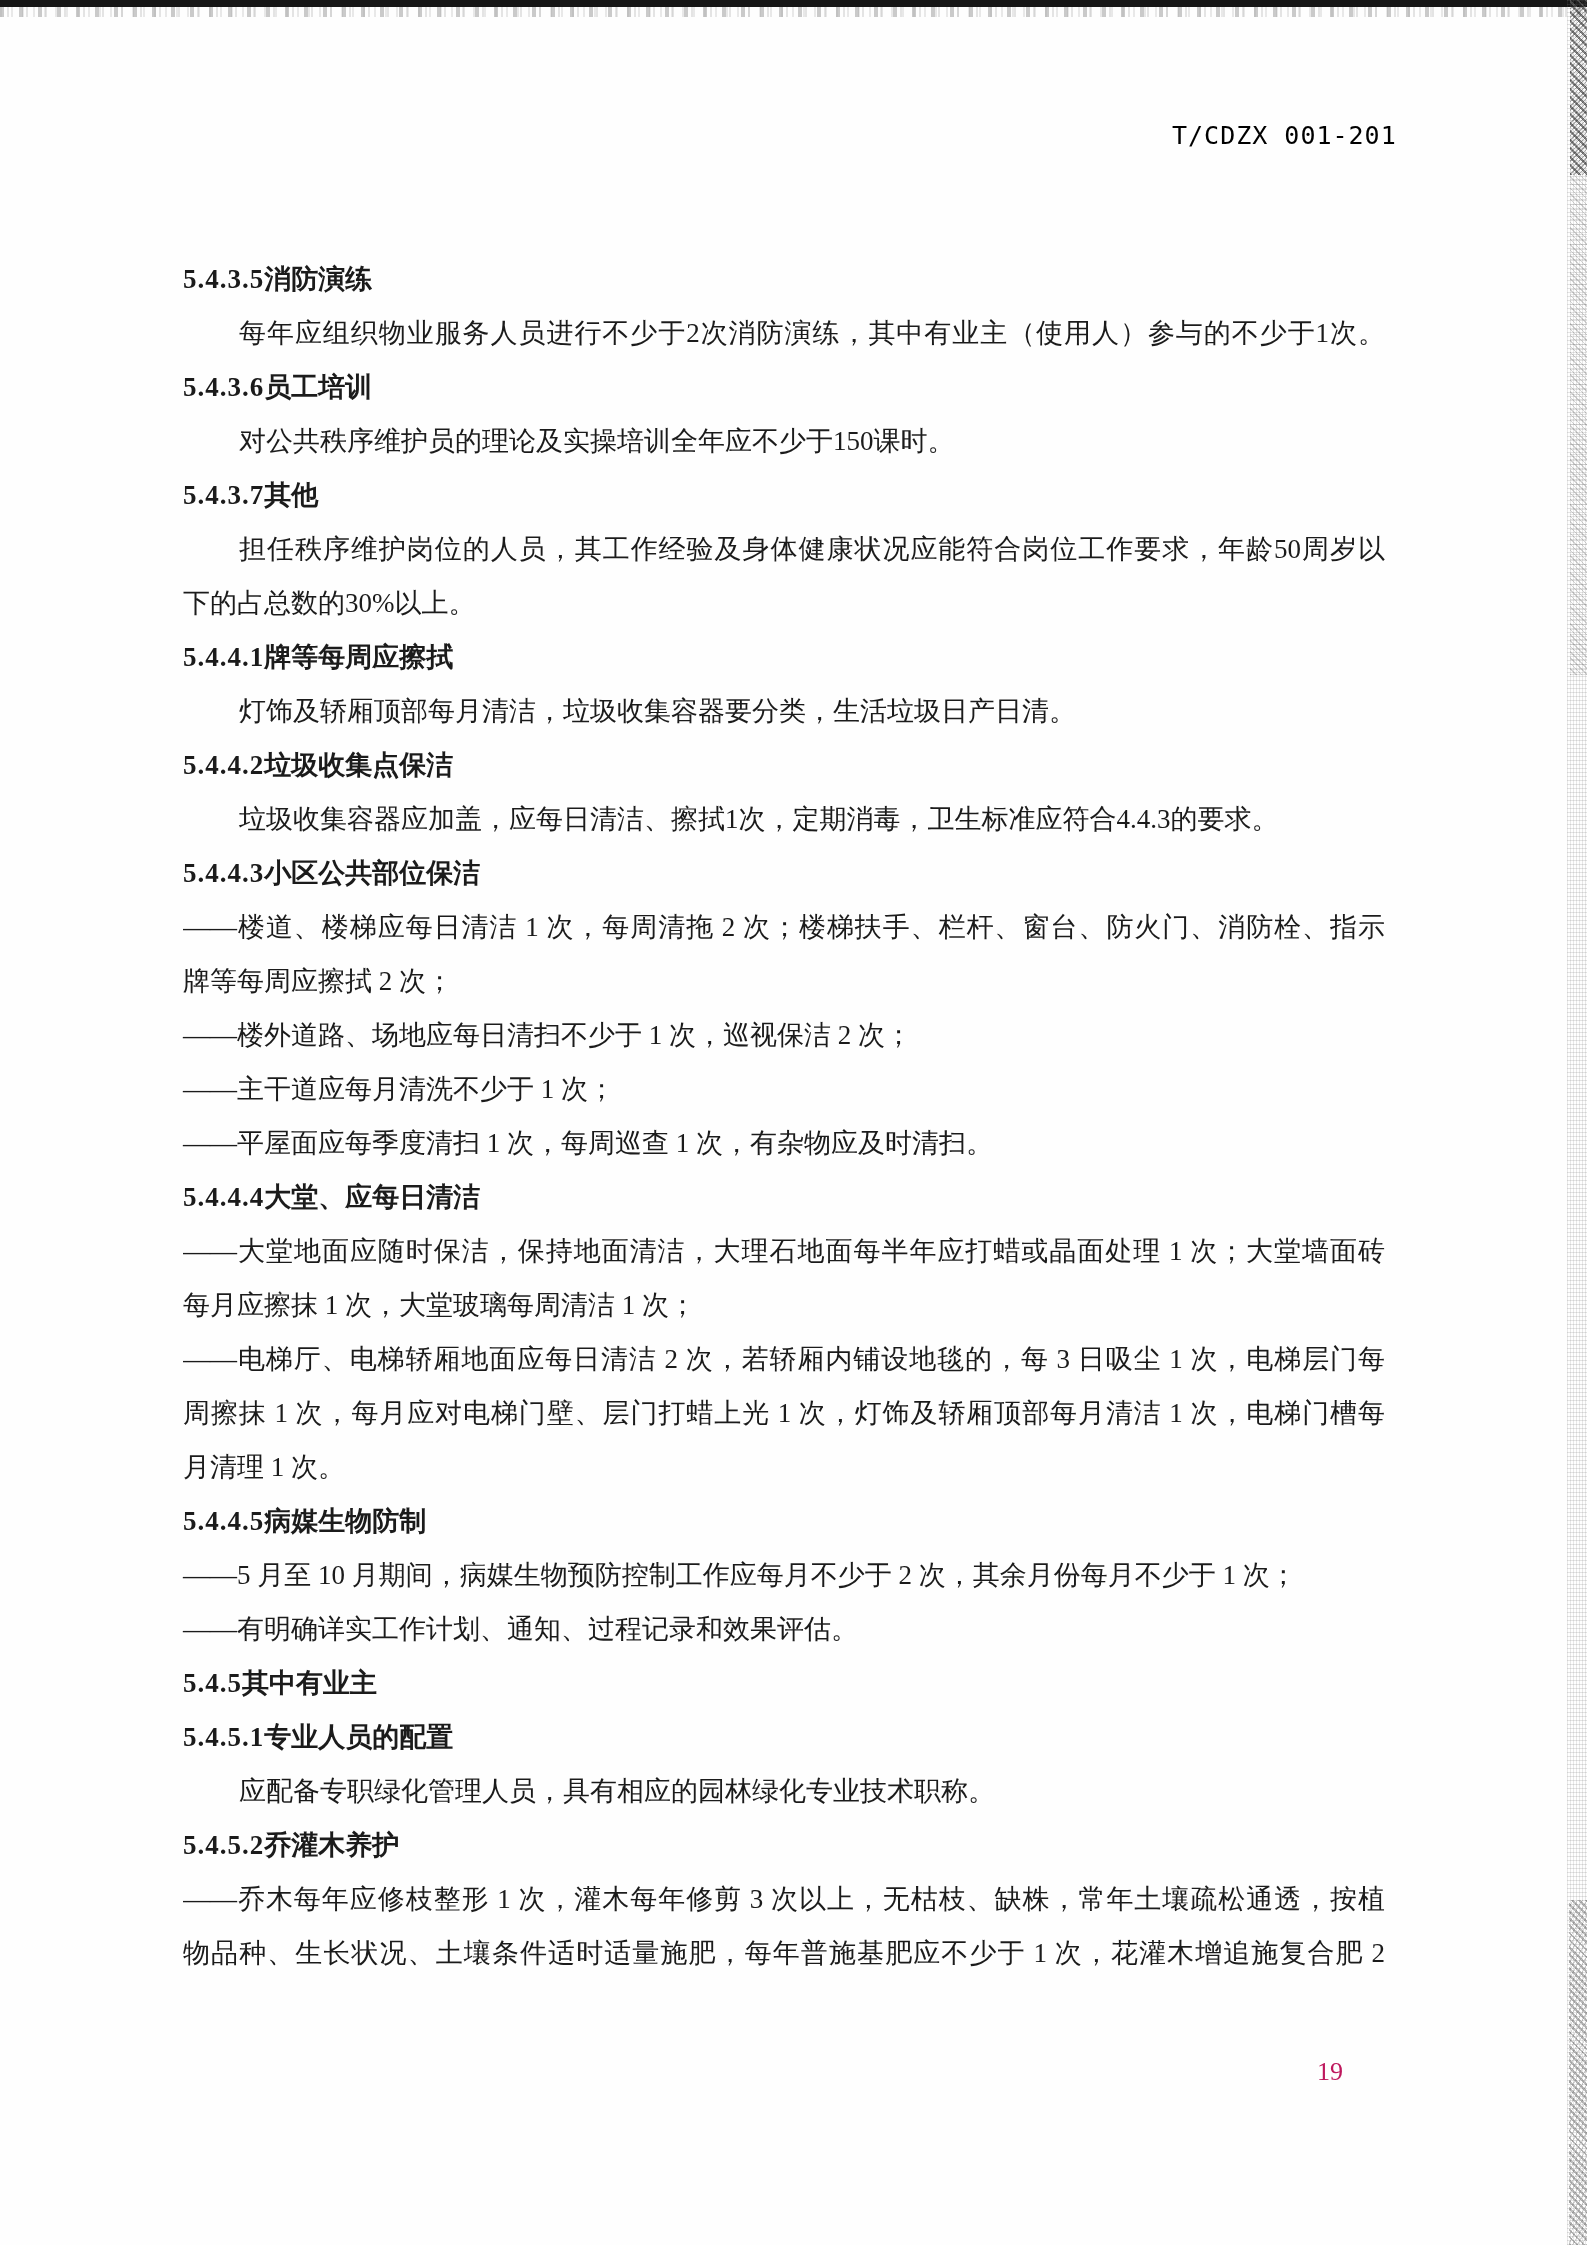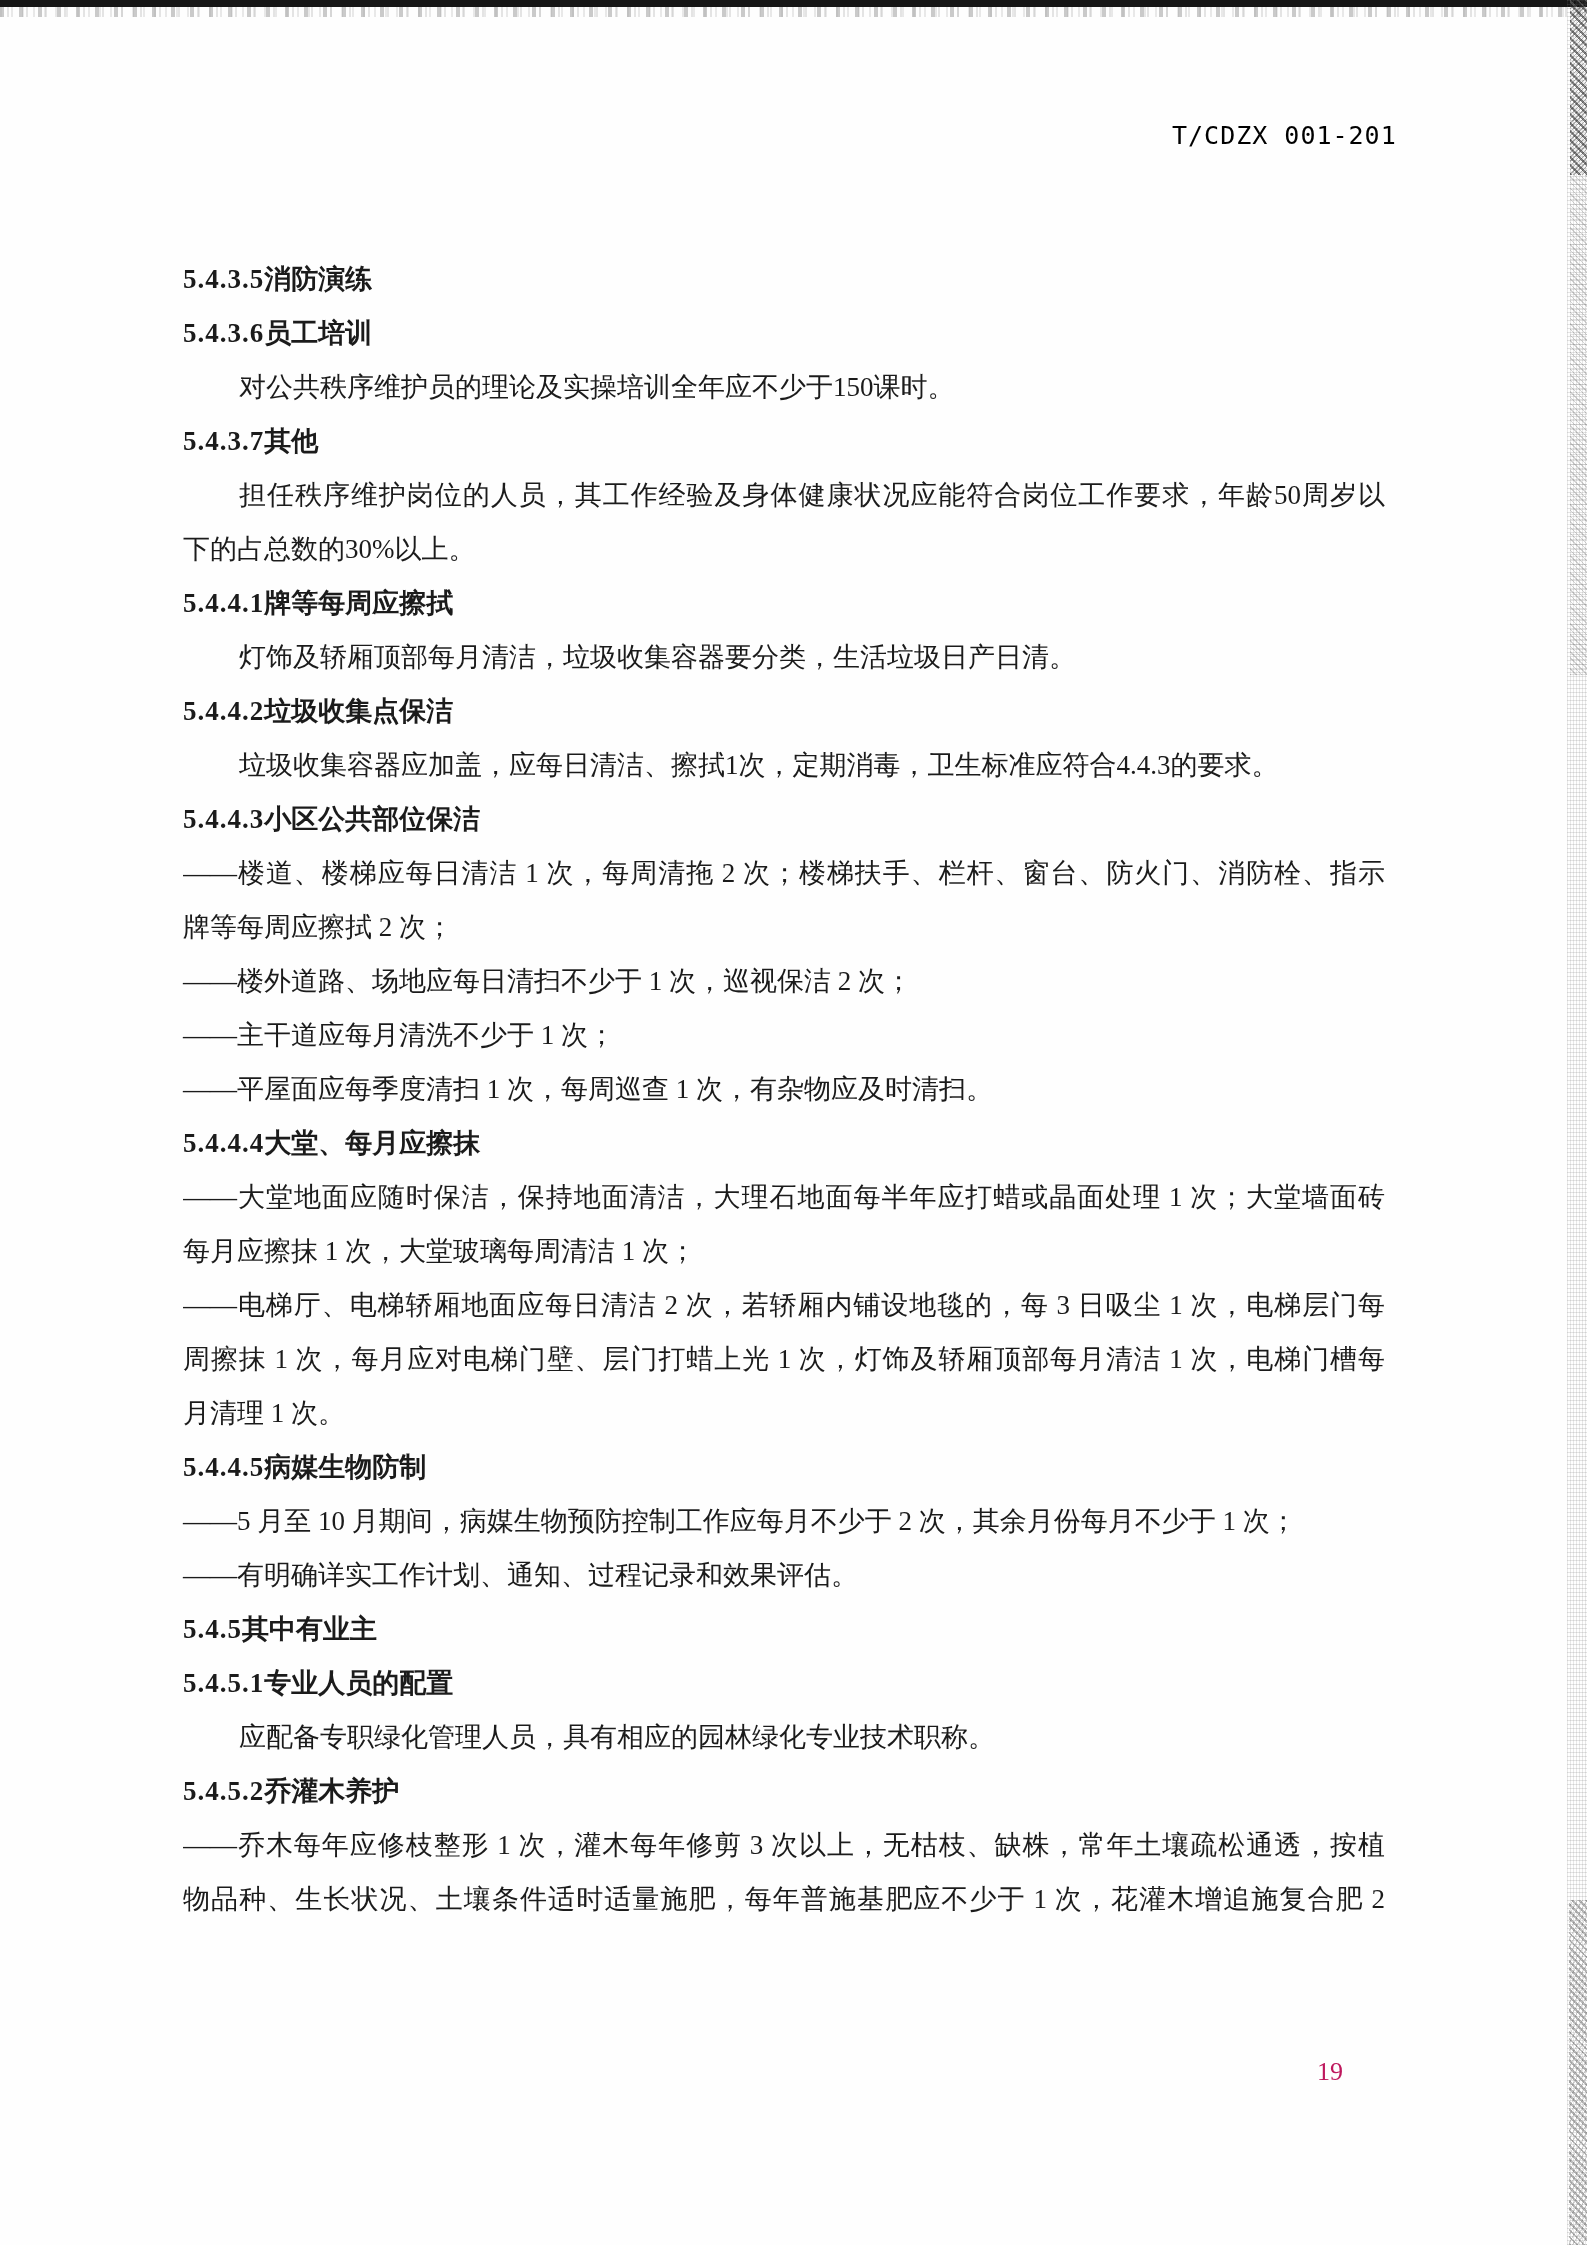--- a/index.html
+++ b/index.html
@@ -107,36 +107,37 @@
   <div class="top-noise"></div>
   <div class="edge-right"></div>
   <div class="edge-right-dark"></div>
   <div class="edge-right-mid"></div>
   <div class="edge-right-bot"></div>
 
   <div class="header-code">T/CDZX 001-201</div>
 
   <div class="doc">
       <div class="line heading"><span class="clause-num">5.4.3.5</span><span>消防演练</span></div>
+      <div class="line body indent full">每年应组织物业服务人员进行不少于2次消防演练，其中有业主（使用人）参与的不少于1次。</div>
       <div class="line heading"><span class="clause-num">5.4.3.6</span><span>员工培训</span></div>
       <div class="line body indent">对公共秩序维护员的理论及实操培训全年应不少于150课时。</div>
       <div class="line heading"><span class="clause-num">5.4.3.7</span><span>其他</span></div>
       <div class="line body indent full">担任秩序维护岗位的人员，其工作经验及身体健康状况应能符合岗位工作要求，年龄50周岁以</div>
       <div class="line body">下的占总数的30%以上。</div>
       <div class="line heading"><span class="clause-num">5.4.4.1</span><span>牌等每周应擦拭</span></div>
       <div class="line body indent">灯饰及轿厢顶部每月清洁，垃圾收集容器要分类，生活垃圾日产日清。</div>
       <div class="line heading"><span class="clause-num">5.4.4.2</span><span>垃圾收集点保洁</span></div>
       <div class="line body indent">垃圾收集容器应加盖，应每日清洁、擦拭1次，定期消毒，卫生标准应符合4.4.3的要求。</div>
       <div class="line heading"><span class="clause-num">5.4.4.3</span><span>小区公共部位保洁</span></div>
       <div class="line body full">——楼道、楼梯应每日清洁 1 次，每周清拖 2 次；楼梯扶手、栏杆、窗台、防火门、消防栓、指示</div>
       <div class="line body">牌等每周应擦拭 2 次；</div>
       <div class="line body">——楼外道路、场地应每日清扫不少于 1 次，巡视保洁 2 次；</div>
       <div class="line body">——主干道应每月清洗不少于 1 次；</div>
       <div class="line body">——平屋面应每季度清扫 1 次，每周巡查 1 次，有杂物应及时清扫。</div>
-      <div class="line heading"><span class="clause-num">5.4.4.4</span><span>大堂、每月应擦抹</span></div>
+      <div class="line heading"><span class="clause-num">5.4.4.4</span><span>大堂、应每日清洁</span></div>
       <div class="line body full">——大堂地面应随时保洁，保持地面清洁，大理石地面每半年应打蜡或晶面处理 1 次；大堂墙面砖</div>
       <div class="line body">每月应擦抹 1 次，大堂玻璃每周清洁 1 次；</div>
       <div class="line body full">——电梯厅、电梯轿厢地面应每日清洁 2 次，若轿厢内铺设地毯的，每 3 日吸尘 1 次，电梯层门每</div>
       <div class="line body full">周擦抹 1 次，每月应对电梯门壁、层门打蜡上光 1 次，灯饰及轿厢顶部每月清洁 1 次，电梯门槽每</div>
       <div class="line body">月清理 1 次。</div>
       <div class="line heading"><span class="clause-num">5.4.4.5</span><span>病媒生物防制</span></div>
       <div class="line body">——5 月至 10 月期间，病媒生物预防控制工作应每月不少于 2 次，其余月份每月不少于 1 次；</div>
       <div class="line body">——有明确详实工作计划、通知、过程记录和效果评估。</div>
       <div class="line heading"><span class="clause-num">5.4.5</span><span>其中有业主</span></div>
       <div class="line heading"><span class="clause-num">5.4.5.1</span><span>专业人员的配置</span></div>

